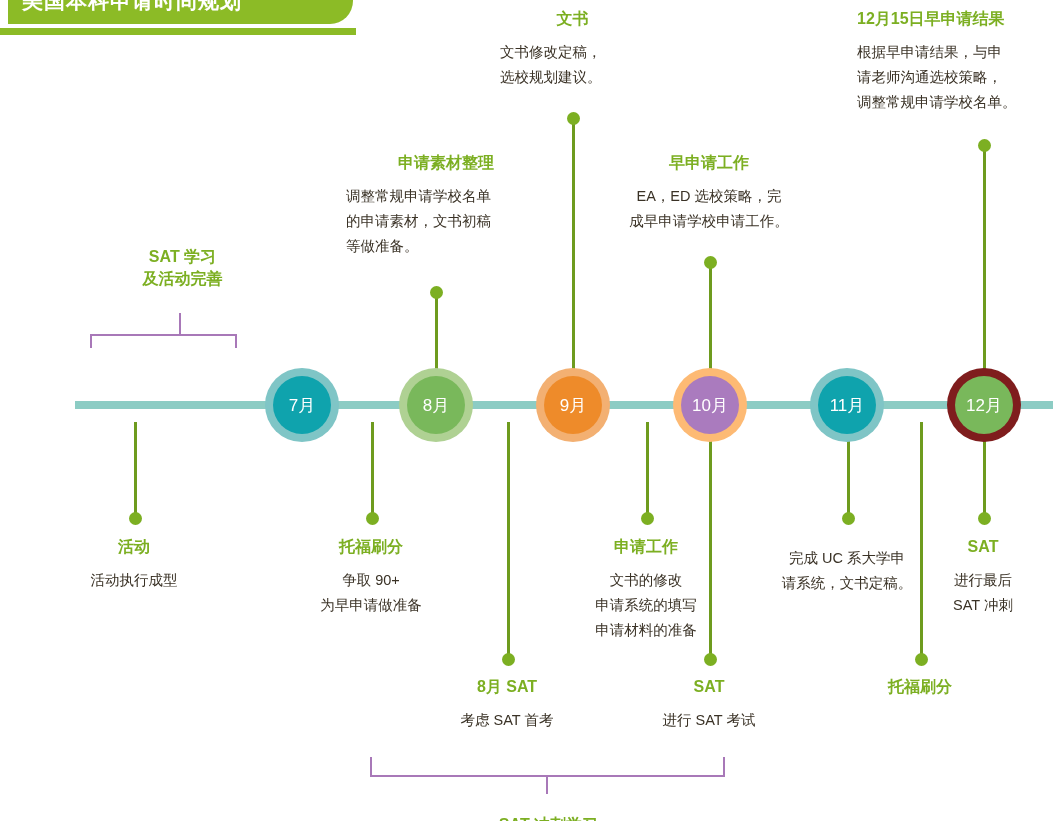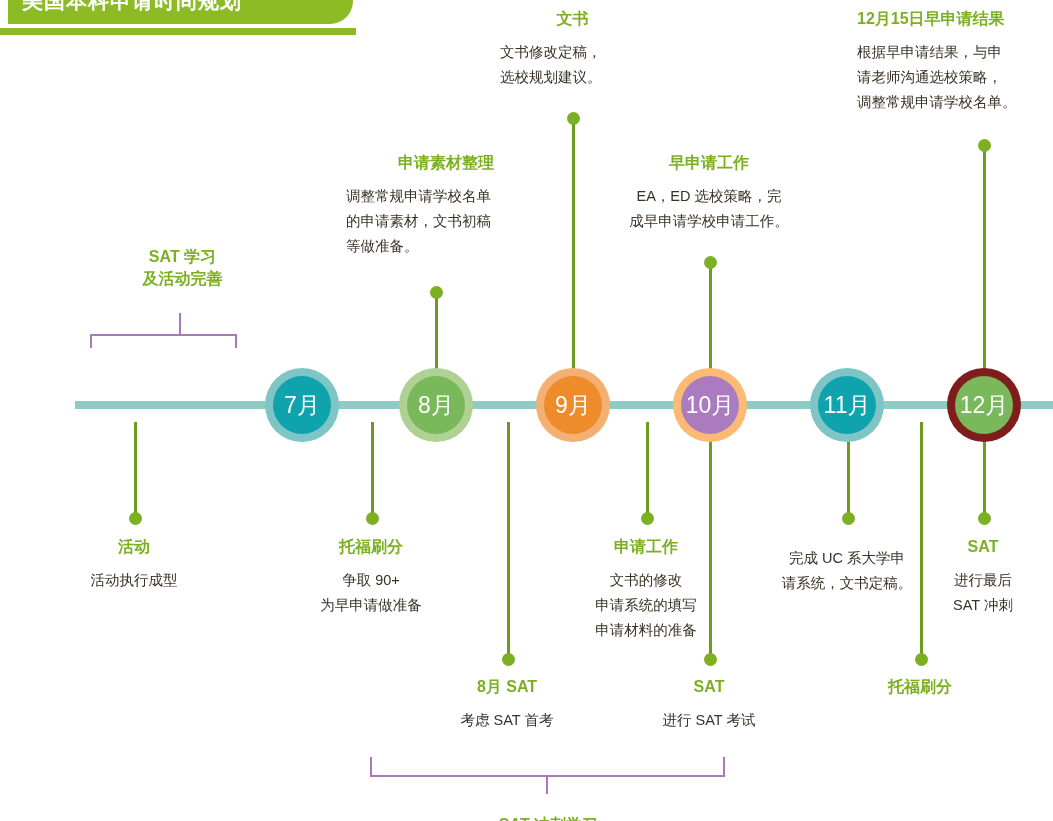--- a/index.html
+++ b/index.html
@@ -54,21 +54,21 @@
     border-radius: 50%;
     top: 368px;
     display: flex; align-items: center; justify-content: center;
     box-sizing: border-box;
   }
   .month .inner {
     width: 58px; height: 58px;
     border-radius: 50%;
     display: flex; align-items: center; justify-content: center;
     color: #ffffff;
-    font-size: 23px;
+    font-size: 17px;
     letter-spacing: 0px;
   }
 
   
   .stem {
     position: absolute;
     width: 3px;
     background: #6E9B1E;
   }
   .dot {

